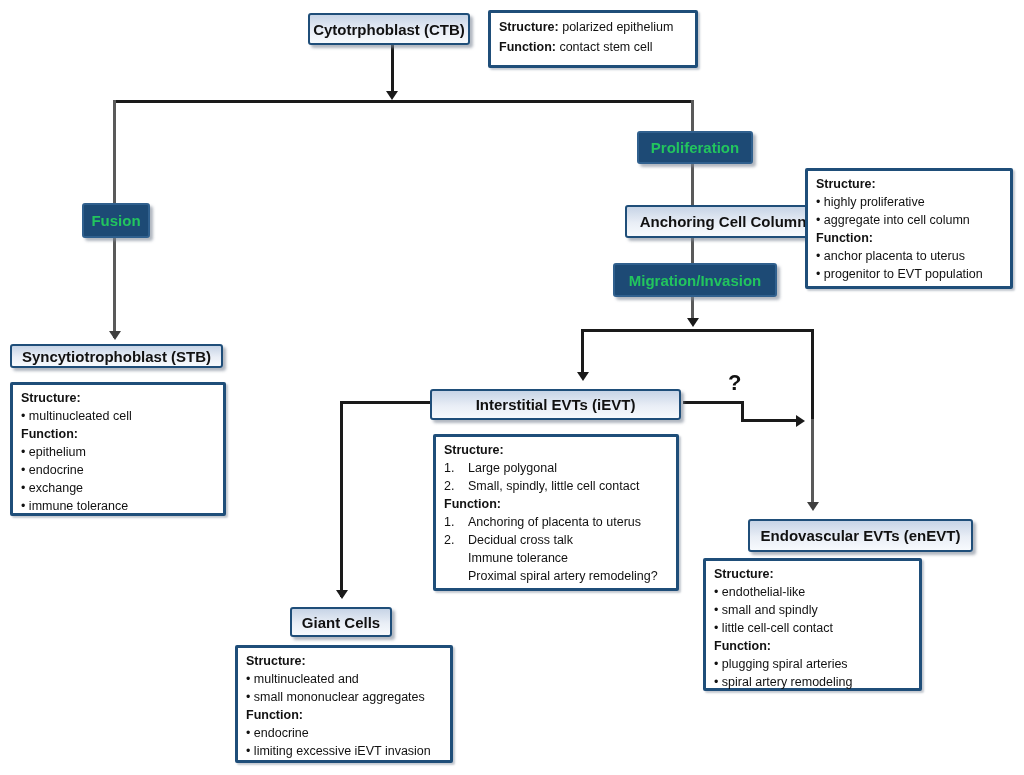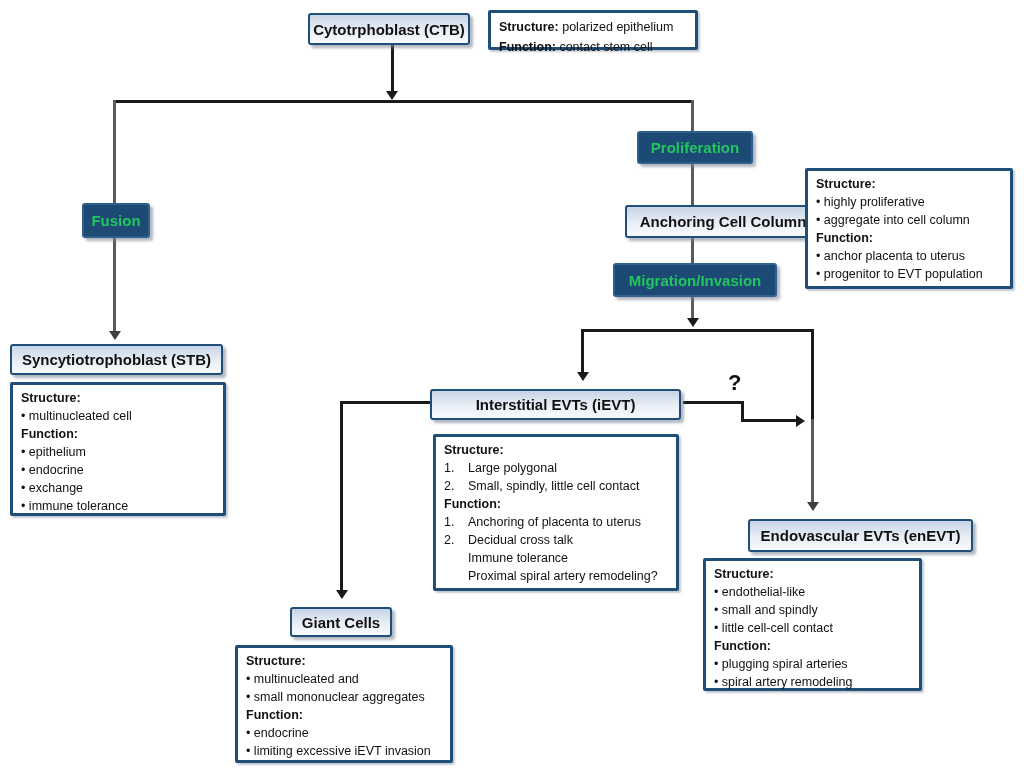--- a/index.html
+++ b/index.html
@@ -98,37 +98,37 @@
   </div>
 
   <div class="node node-light" style="left:625px;top:205px;width:196px;height:33px;">
     <span>Anchoring Cell Column</span>
   </div>
 
   <div class="node node-dark" style="left:613px;top:263px;width:164px;height:34px;">
     <span>Migration/Invasion</span>
   </div>
 
-  <div class="node node-light" style="left:10px;top:344px;width:213px;height:31px;">
+  <div class="node node-light" style="left:10px;top:344px;width:213px;height:24px;">
     <span>Syncytiotrophoblast (STB)</span>
   </div>
 
   <div class="node node-light" style="left:430px;top:389px;width:251px;height:31px;">
     <span>Interstitial EVTs (iEVT)</span>
   </div>
 
   <div class="node node-light" style="left:290px;top:607px;width:102px;height:30px;">
     <span>Giant Cells</span>
   </div>
 
   <div class="node node-light" style="left:700px;top:519px;width:225px;height:33px;margin-left:48px;">
     <span>Endovascular EVTs (enEVT)</span>
   </div>
 
-  <div class="info-box two-line" style="left:488px;top:10px;width:210px;height:40px;">
+  <div class="info-box two-line" style="left:488px;top:10px;width:210px;height:58px;">
     <div class="ln inline-pair">
       <span class="lbl">Structure:</span>
       <span>polarized epithelium</span>
     </div>
     <div class="ln inline-pair">
       <span class="lbl">Function:</span>
       <span>contact stem cell</span>
     </div>
   </div>
 

